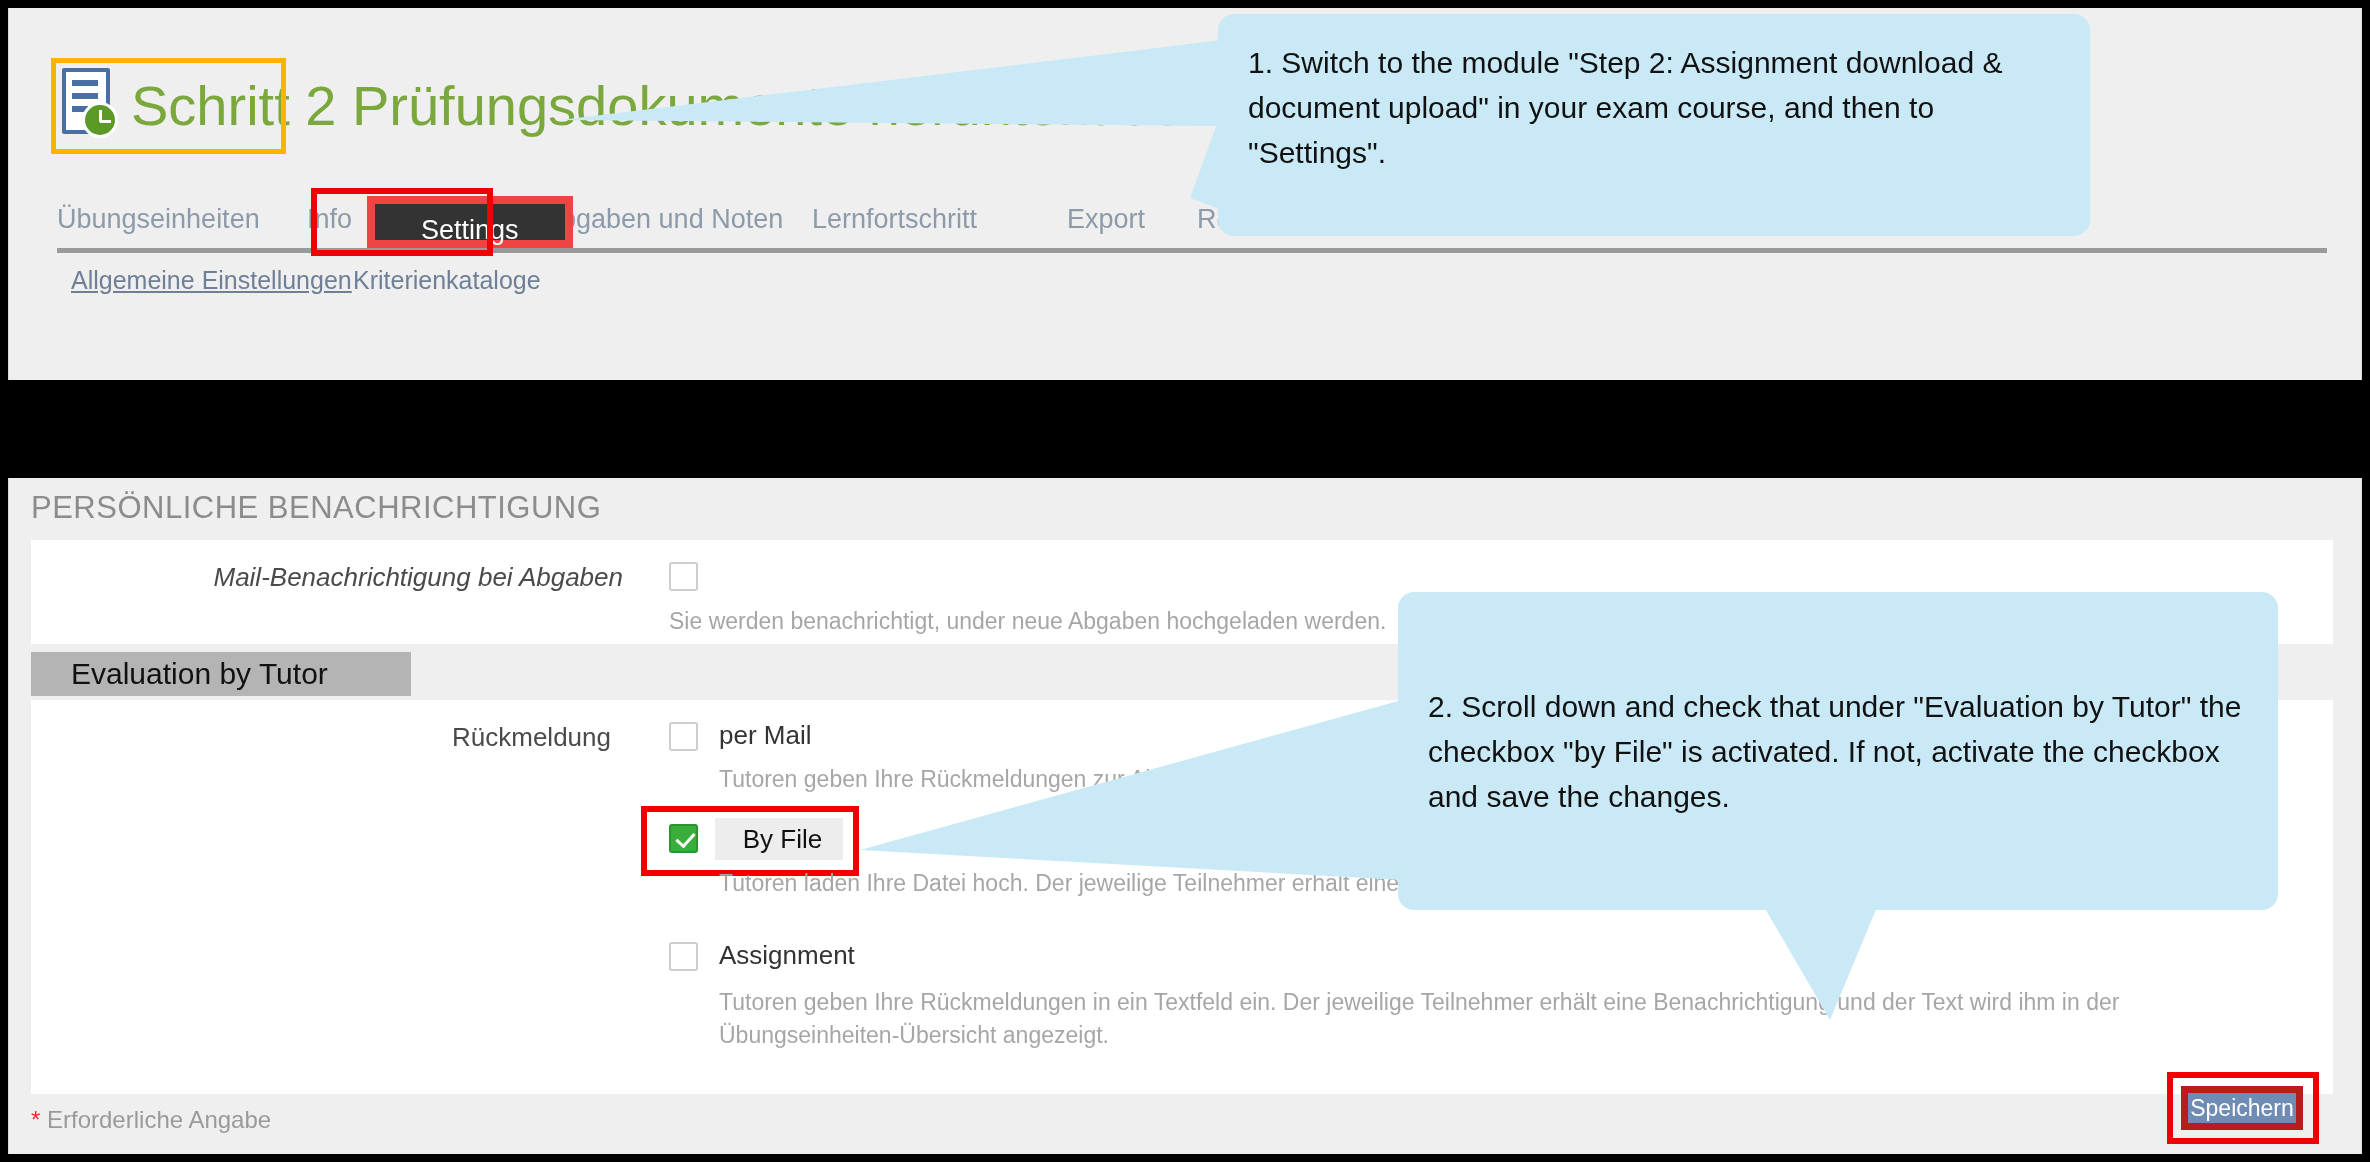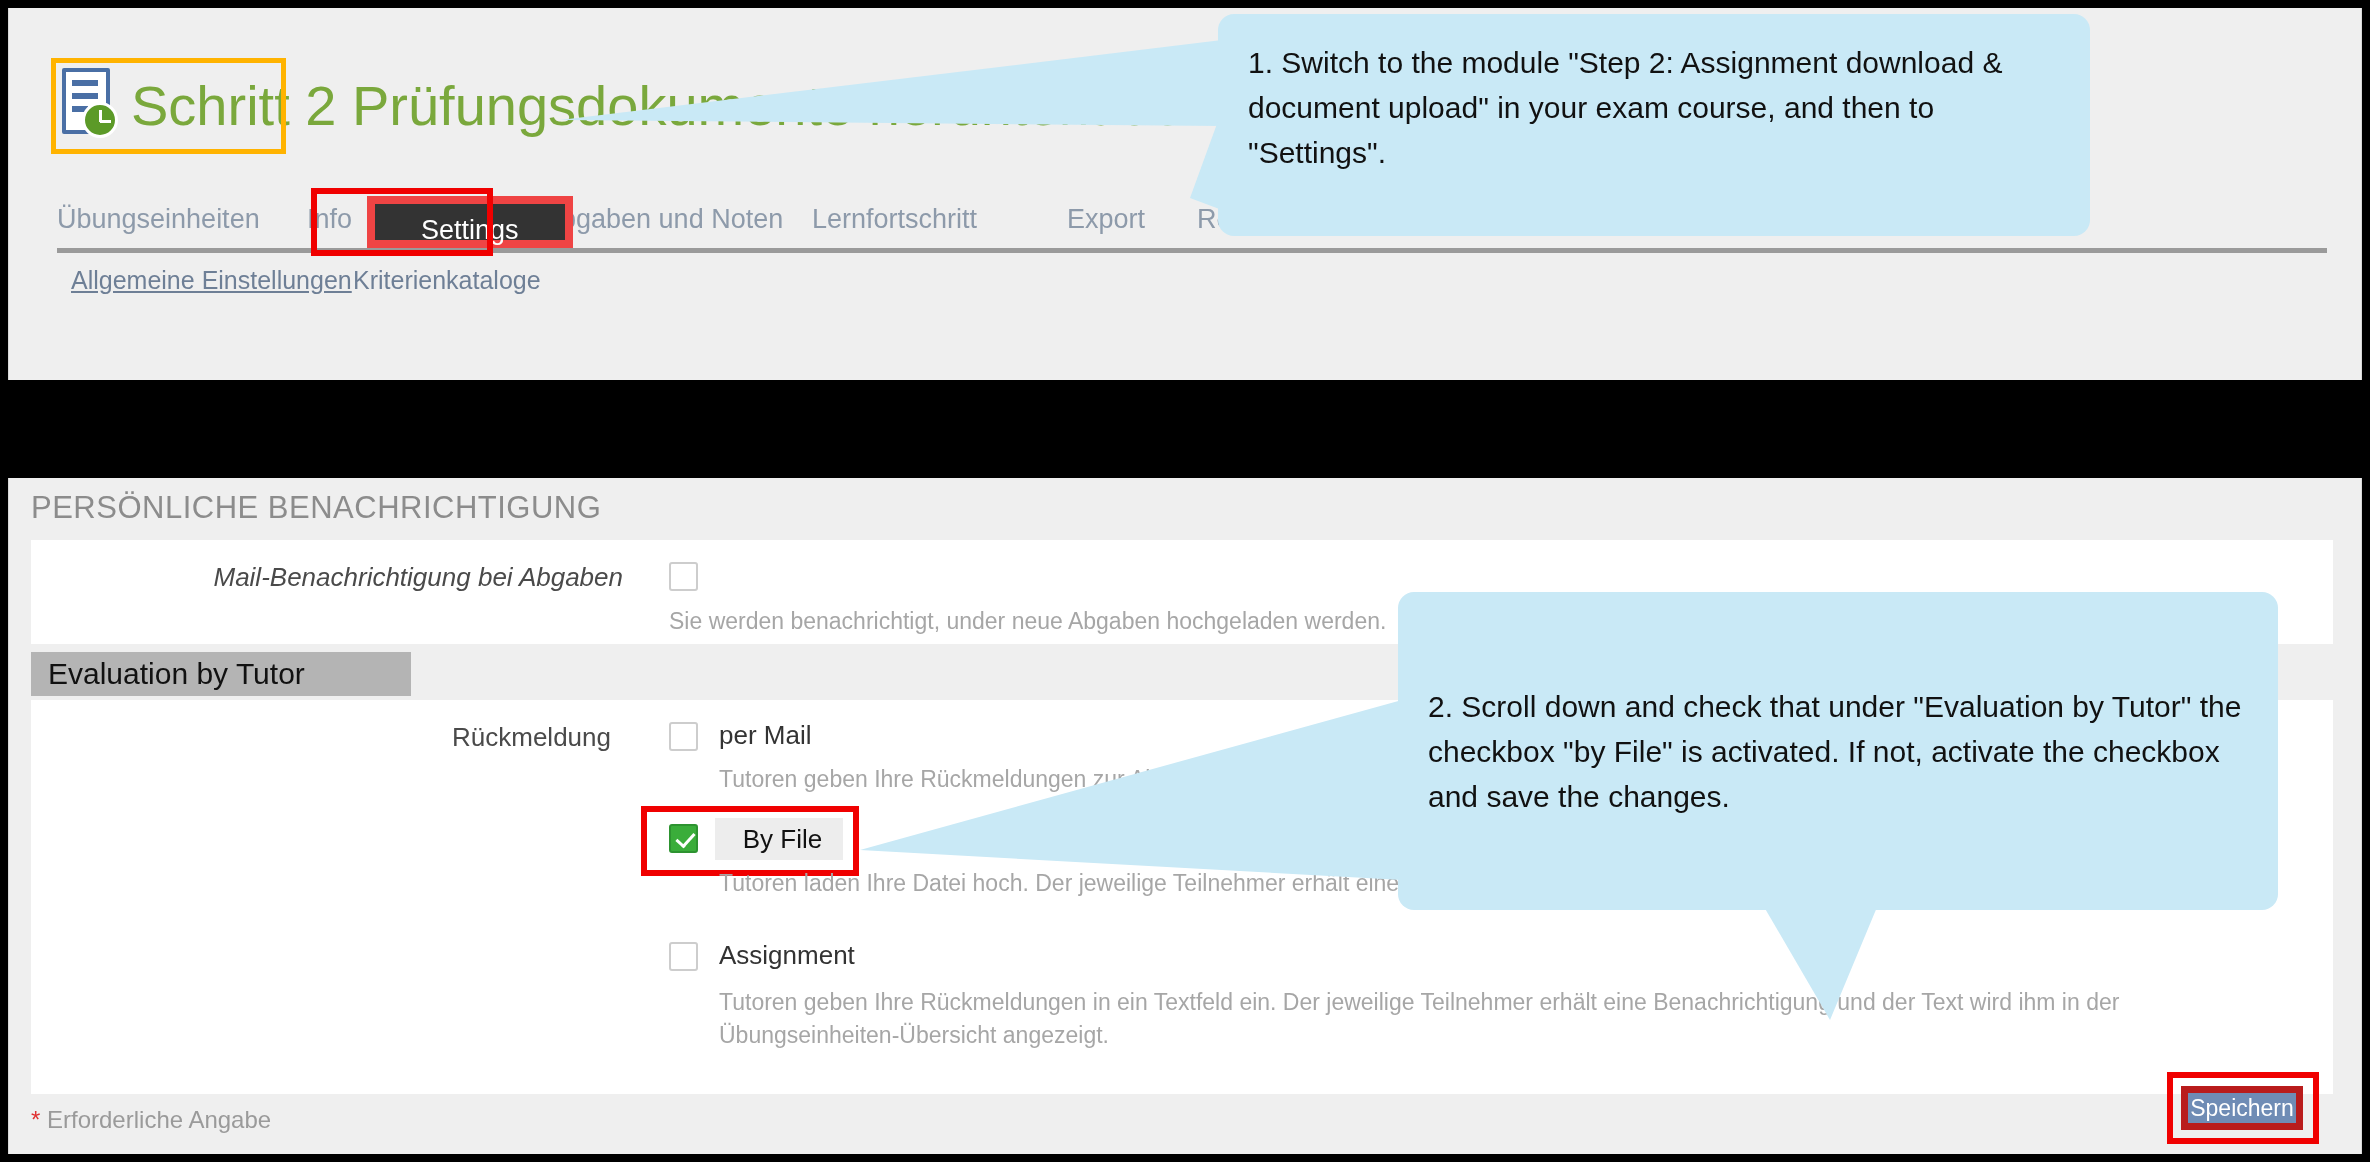--- a/index.html
+++ b/index.html
@@ -226,21 +226,21 @@
   }
 
   
   .overlay-box {
     position: absolute;
     background: #b4b4b4;
     color: #111111;
     font-size: 30px;
     display: flex;
     align-items: center;
-    padding-left: 17px;
+    padding-left: 40px;
   }
   .overlay-label {
     position: absolute;
     background: #ededed;
     color: #111111;
     font-size: 26px;
     display: flex;
     align-items: center;
     justify-content: center;
     padding-left: 7px;

